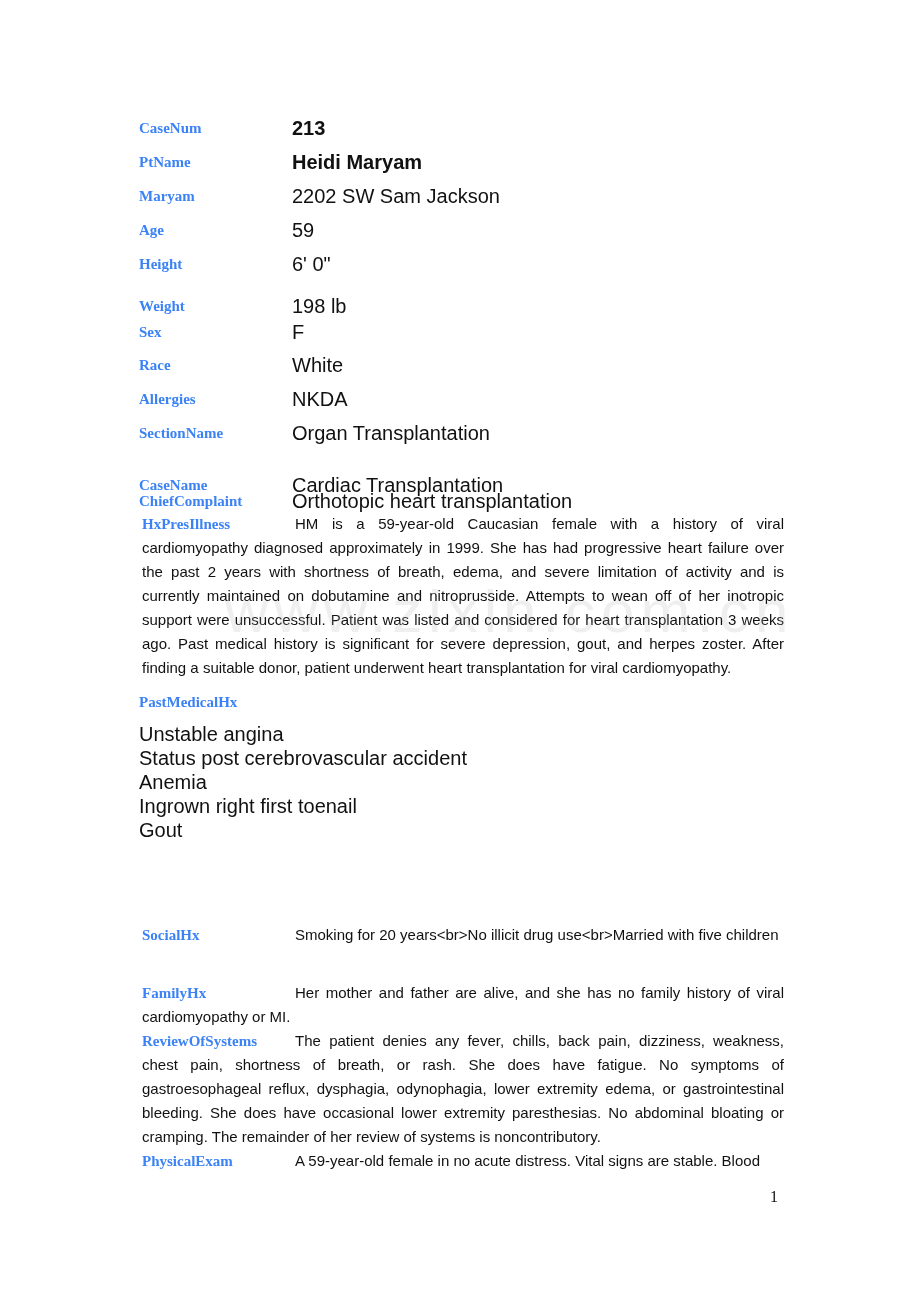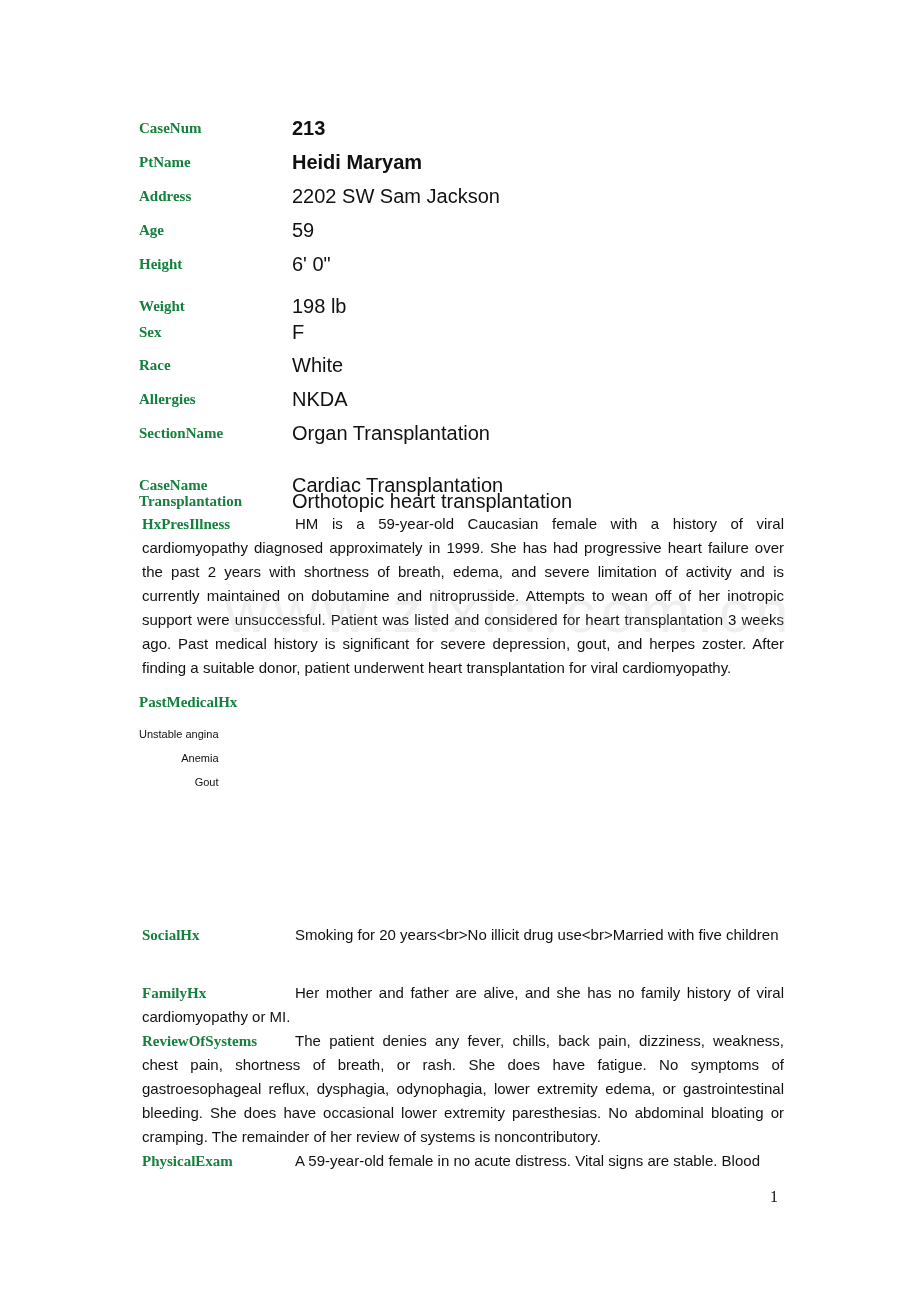--- a/index.html
+++ b/index.html
@@ -17,21 +17,21 @@
     }
     .page {
       position: absolute;
       left: 139px;
       top: 0;
       width: 642px;
     }
     .label {
       font-family: "Liberation Serif", serif;
       font-weight: bold;
-      color: #15803d;
+      color: #3b82f6;
       font-size: 15px;
     }
     .field {
       position: absolute;
       left: 0;
       width: 642px;
       height: 20px;
       line-height: 20px;
     }
     .field .label {
@@ -63,23 +63,22 @@
       width: 153px;
       line-height: 24px;
     }
     .list {
       position: absolute;
       left: 0;
       top: 722px;
       margin: 0;
       padding: 0;
       list-style: none;
-      font-size: 11px;
+      font-size: 20px;
       line-height: 24px;
-      text-align: right;
     }
     .heading {
       position: absolute;
       left: 0;
       top: 692px;
       line-height: 20px;
     }
     .watermark {
       position: absolute;
       left: 225px;
@@ -108,21 +107,21 @@
 
   <div class="field" style="top:118px">
     <span class="label">CaseNum</span>
     <span class="value bold">213</span>
   </div>
   <div class="field" style="top:152px">
     <span class="label">PtName</span>
     <span class="value bold">Heidi Maryam</span>
   </div>
   <div class="field" style="top:186px">
-    <span class="label">Address</span>
+    <span class="label">Maryam</span>
     <span class="value">2202 SW Sam Jackson</span>
   </div>
   <div class="field" style="top:220px">
     <span class="label">Age</span>
     <span class="value">59</span>
   </div>
   <div class="field" style="top:254px">
     <span class="label">Height</span>
     <span class="value">6' 0"</span>
   </div>
@@ -144,34 +143,36 @@
   </div>
   <div class="field" style="top:423px">
     <span class="label">SectionName</span>
     <span class="value">Organ Transplantation</span>
   </div>
   <div class="field" style="top:475px">
     <span class="label">CaseName</span>
     <span class="value">Cardiac Transplantation</span>
   </div>
   <div class="field" style="top:491px">
-    <span class="label">Transplantation</span>
+    <span class="label">ChiefComplaint</span>
     <span class="value">Orthotopic heart transplantation</span>
   </div>
 
   <div class="para" style="top:512px">
     <span class="label">HxPresIllness</span><span>HM is a 59-year-old Caucasian female with a history of viral cardiomyopathy diagnosed approximately in 1999.   She has had progressive heart failure over the past 2 years with shortness of breath, edema, and severe limitation of activity and is currently maintained on dobutamine and nitroprusside.   Attempts to wean off of her inotropic support were unsuccessful. Patient was listed and considered for heart transplantation 3 weeks ago. Past medical history is significant for severe depression, gout, and   herpes zoster. After finding a suitable donor, patient underwent heart transplantation for viral cardiomyopathy.</span>
   </div>
 
   <div class="watermark" style="left:86px">www.zixin.com.cn</div>
 
   <div class="heading label">PastMedicalHx</div>
   <ul class="list">
     <li>Unstable angina</li>
+    <li>Status post cerebrovascular accident</li>
     <li>Anemia</li>
+    <li>Ingrown right first toenail</li>
     <li>Gout</li>
   </ul>
 
   <div class="para" style="top:923px">
     <span class="label">SocialHx</span><span>Smoking for 20 years&lt;br&gt;No illicit drug use&lt;br&gt;Married with five children</span>
   </div>
 
   <div class="para" style="top:981px">
     <span class="label">FamilyHx</span><span>Her mother and father are alive, and she has no family history of viral cardiomyopathy or MI.</span>
   </div>

